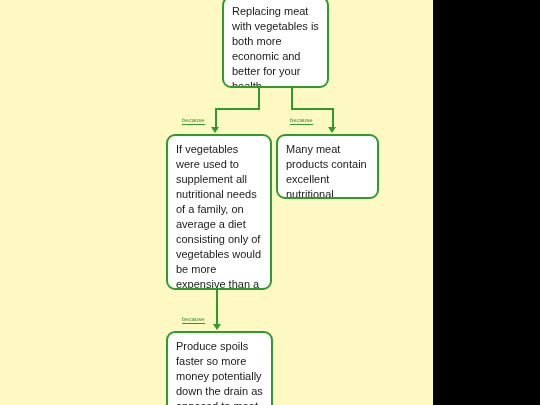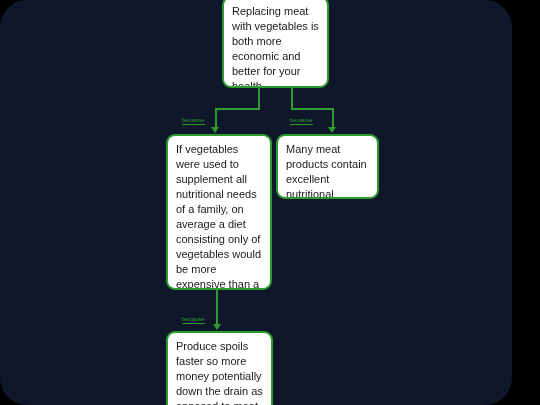--- a/index.html
+++ b/index.html
@@ -2,26 +2,25 @@
 <html><head>
 <meta charset="utf-8">
 <style>
   html, body {
     margin: 0;
     padding: 0;
     background: #000000;
   }
   #canvas {
     position: relative;
-    width: 512px;
+    width: 433px;
     height: 405px;
-    background: #0f172a;
+    background: #fef9c3;
     overflow: hidden;
     font-family: "Liberation Sans", sans-serif;
-    border-radius: 27px;
   }
   .node {
     position: absolute;
     box-sizing: border-box;
     background: #ffffff;
     border: 2px solid #2e9b2e;
     border-radius: 9px;
     color: #1a1a1a;
     font-size: 11px;
     line-height: 15px;

